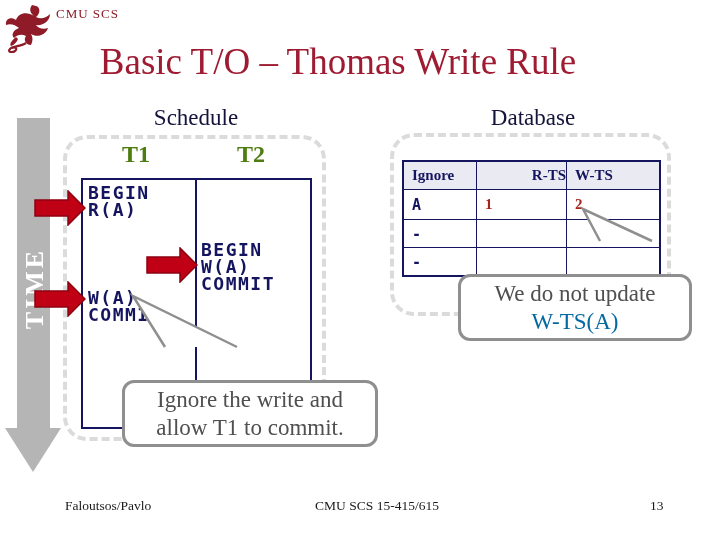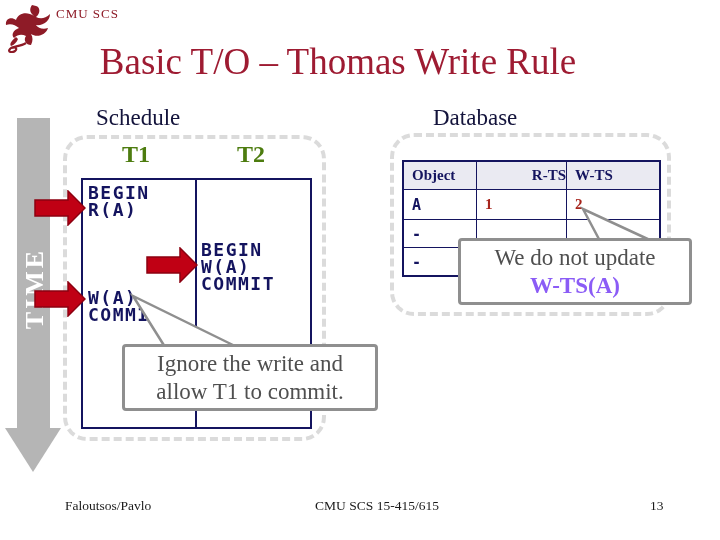--- a/index.html
+++ b/index.html
@@ -7,21 +7,21 @@
     width:720px;height:540px;position:relative;overflow:hidden;
     background:#ffffff;font-family:"Liberation Serif", serif;
   }
   .abs{position:absolute;}
 
   
   .logo-text{left:56px;top:6px;font-size:13px;font-weight:normal;color:#8e1b27;letter-spacing:1px;}
   .slide-title{left:0;top:40px;width:676px;text-align:center;font-size:37px;color:#9e1b32;white-space:nowrap;}
 
   
-  .sec-heading{top:105px;width:200px;text-align:left;font-size:23px;color:#13133b;}
+  .sec-heading{top:105px;width:200px;text-align:center;font-size:23px;color:#13133b;}
   .sched-head{left:96px;}
   .db-head{left:433px;}
 
   
   .dash-panel{border:4px dashed #dbdbdb;border-radius:24px;background:transparent;}
   .sched-panel{left:63px;top:135px;width:255px;height:298px;}
   .db-panel{left:390px;top:133px;width:273px;height:175px;}
 
   
   .time-bar{left:17px;top:118px;width:33px;height:310px;background:#b5b5b5;}
@@ -42,23 +42,23 @@
   .db-table tr.hdr td{background:#eaeaf2;color:#14145f;font-weight:bold;height:27px;}
   .db-table tr.r0 td{height:29px;}
   .db-table tr.r1 td,.db-table tr.r2 td{height:27px;}
   td.c-obj{width:64px;}
   td.c-rts{width:81px;text-align:right;}
   td.c-wts{width:84px;}
   .obj{font-family:"DejaVu Sans Mono", monospace;font-weight:bold;color:#14145f;font-size:14px;}
   .num{font-weight:bold;color:#a6241c;}
 
   
-  .callout{background:#ffffff;border:3px solid #8f8f8f;border-radius:4px;text-align:center;color:#4f4f4f;}
+  .callout{background:#ffffff;border:3px solid #8f8f8f;border-radius:12px;text-align:center;color:#4f4f4f;margin-top:36px;}
   .callout .l1{font-size:23px;line-height:28px;margin-top:3px;}
-  .callout .l2{font-size:23px;line-height:28px;font-weight:bold;color:#8b5cf6;}
+  .callout .l2{font-size:23px;line-height:28px;font-weight:normal;color:#0369a1;}
   .co-wts{left:458px;top:238px;width:228px;height:61px;}
   .co-ignore{left:122px;top:344px;width:250px;height:61px;}
   .co-ignore .l2{font-weight:normal;color:#4f4f4f;}
 
   svg.overlay{left:0;top:0;pointer-events:none;}
 
   
   .footer{top:498px;font-size:13.5px;color:#1a1a1a;}
   .f-left{left:65px;}
   .f-center{left:262px;width:230px;text-align:center;}
@@ -106,21 +106,21 @@
 <svg class="abs" style="left:146px;top:247px;" width="52" height="36" viewBox="0 0 52 36">
   <polygon points="1,10 34,10 34,1 51,18 34,35 34,26 1,26" fill="#c00014" stroke="#8c0010" stroke-width="1.5"></polygon>
 </svg>
 <svg class="abs" style="left:34px;top:281px;" width="52" height="36" viewBox="0 0 52 36">
   <polygon points="1,10 34,10 34,1 51,18 34,35 34,26 1,26" fill="#c00014" stroke="#8c0010" stroke-width="1.5"></polygon>
 </svg>
 
 <table class="abs db-table">
   <tbody>
       <tr class="hdr">
-    <td class="c-obj">Object</td>
+    <td class="c-obj">Ignore</td>
     <td class="c-rts">R-TS</td>
     <td class="c-wts">W-TS</td>
   </tr>
   <tr class="r0">
     <td class="obj">A</td>
     <td class="num">1</td>
     <td class="num">2</td>
   </tr>
   <tr class="r1">
     <td class="obj">-</td>

